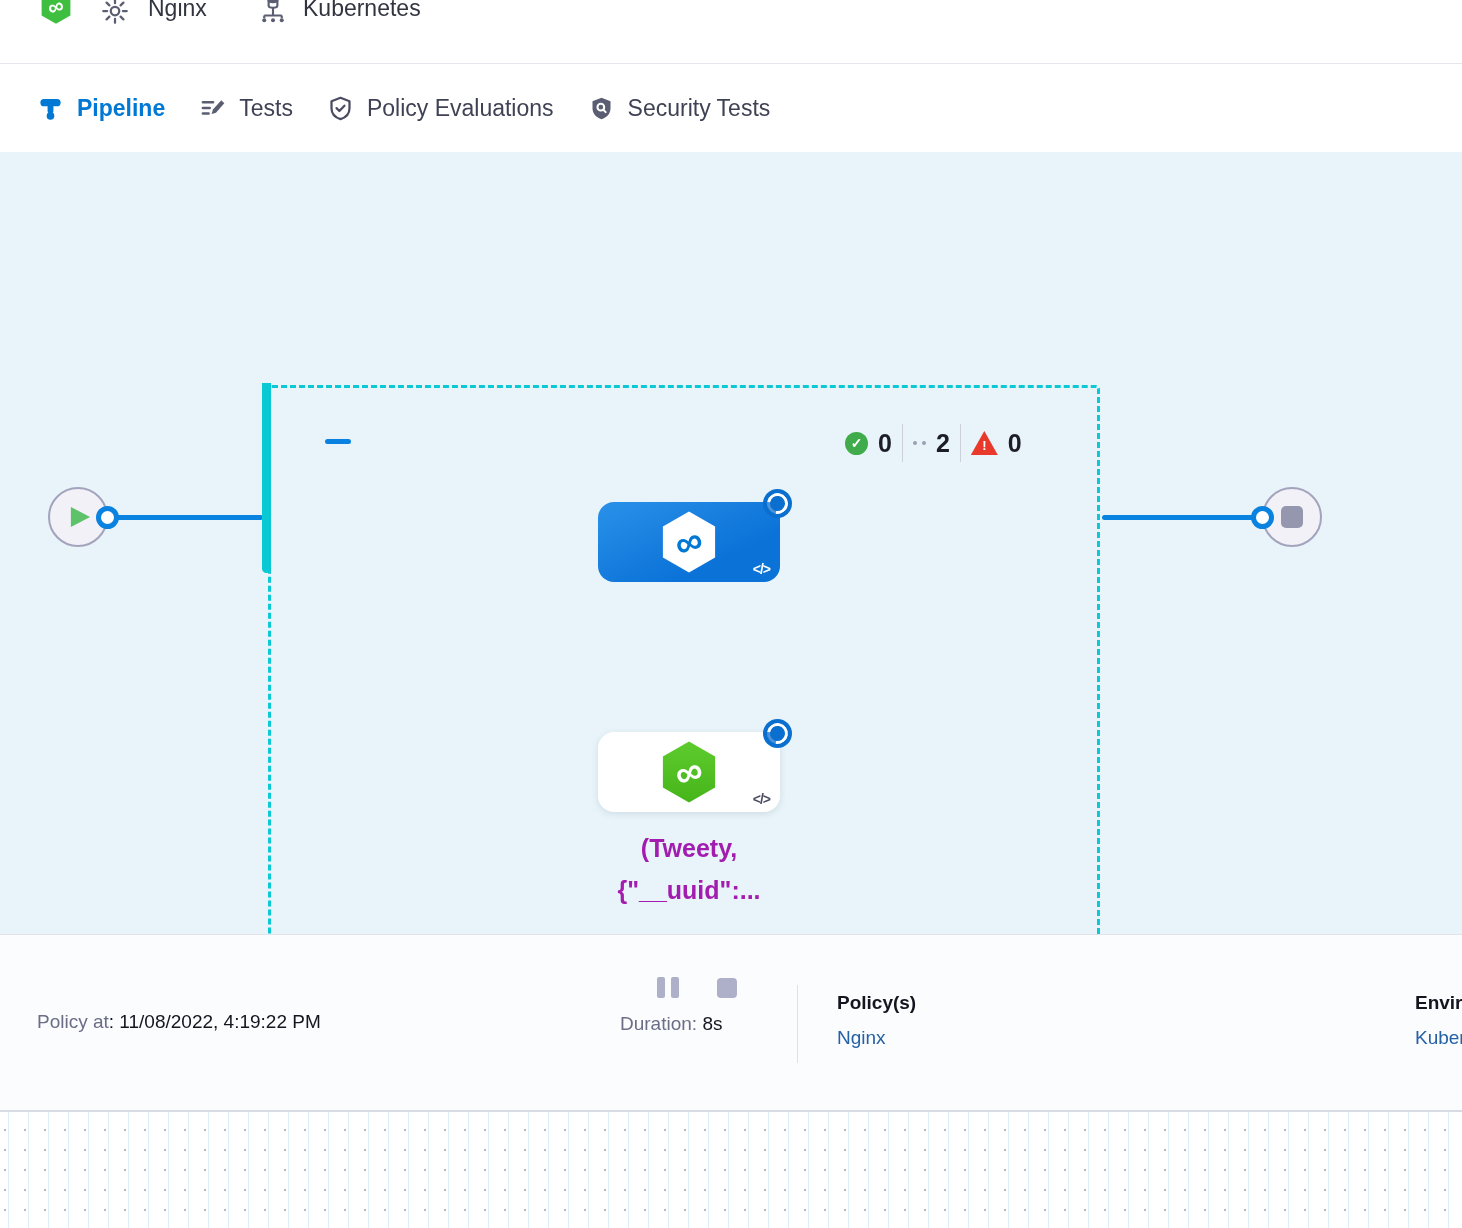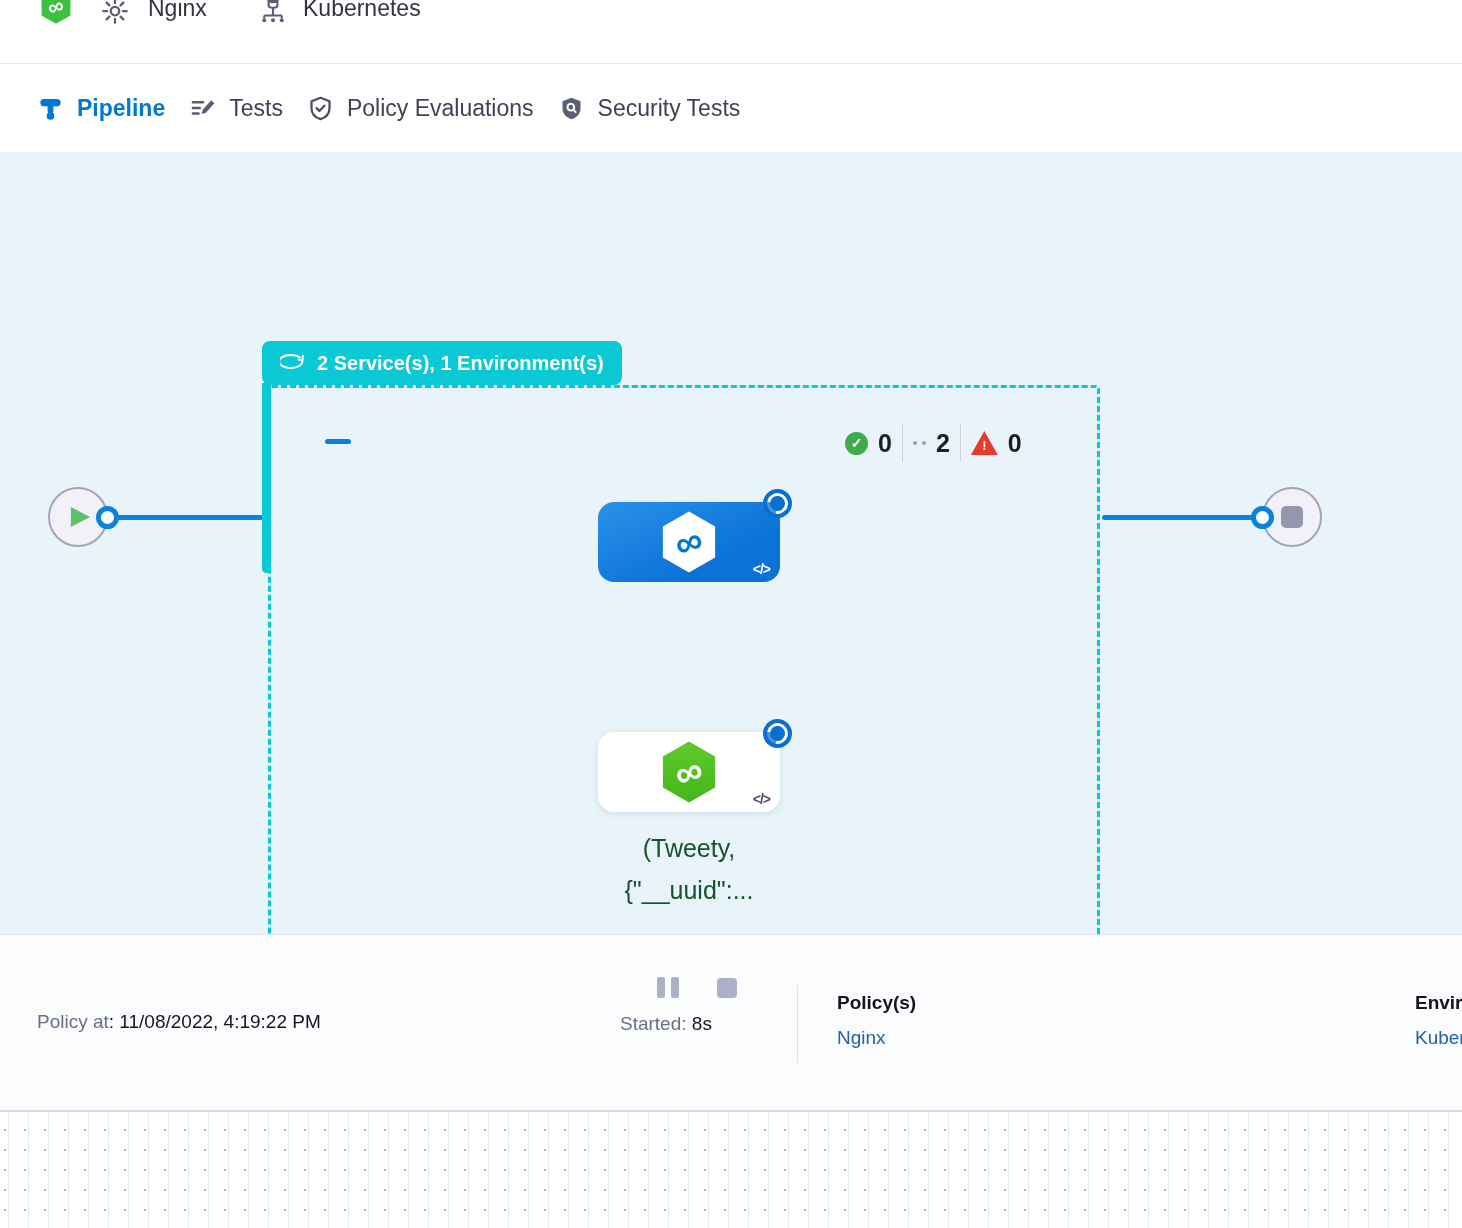--- a/index.html
+++ b/index.html
@@ -10,21 +10,21 @@
   .topbar { position:absolute; left:0; top:0; width:1462px; height:64px; background:#fff; border-bottom:1px solid #e6e7ee; overflow:hidden; }
   .brand-hex { position:absolute; left:40px; top:-10px; width:32px; height:34px; background:#3fbf3f;
     clip-path:polygon(50% 1%, 95% 25%, 95% 75%, 50% 99%, 5% 75%, 5% 25%);
     display:flex; align-items:center; justify-content:center; }
   .brand-hex span { color:#fff; font-weight:bold; font-size:22px; transform:rotate(-18deg); line-height:1; }
   .topbar .ic { position:absolute; top:-4px; }
   .topbar .crumb { position:absolute; top:-5px; font-size:23px; font-weight:500; color:#32343f; }
 
   
   .tabbar { position:absolute; left:0; top:65px; width:1462px; height:87px; background:#fff; }
-  .tabs { position:absolute; left:37px; top:0; height:100%; display:flex; align-items:center; column-gap:24px; }
+  .tabs { position:absolute; left:37px; top:0; height:100%; display:flex; align-items:center; column-gap:34px; }
   .tab { display:flex; align-items:center; gap:13px; font-size:23px; font-weight:500; color:#3f4254; cursor:pointer; }
   .tab.active { color:#0278d5; font-weight:700; }
   .tab-underline { position:absolute; left:37px; top:146px; width:186px; height:6px; border-radius:4px 4px 0 0; background:#0278d5; }
 
   
   .canvas { position:absolute; left:0; top:152px; width:1462px; height:782px; background:#e8f4f9; overflow:hidden; }
 
   .line { position:absolute; height:5px; background:#0a82df; border-radius:3px; top:363px; }
   .line.left { left:110px; width:153px; }
   .line.right { left:1102px; width:156px; }
@@ -82,21 +82,21 @@
     background:#0b6fd0; z-index:6; display:flex; align-items:center; justify-content:center; }
   .spinner-badge.n1 { top:337px; }
   .spinner-badge.n2 { top:567px; }
   .spinner-badge::after { content:""; width:15px; height:15px; border-radius:50%;
     border:3px solid #fff; border-left-color:rgba(255,255,255,0.25); transform:rotate(-35deg); }
 
   .node-label { position:absolute; width:300px; text-align:center; font-size:25px; line-height:42px; color:#4b4e60; }
   .node-label.n1 { left:539px; top:445px; }
   .node-label.n2 { left:539px; top:675px; }
   .node-label b { color:#1d1e29; font-weight:700; }
-  .node-label .bold-line { color:#14532d; font-weight:400; }
+  .node-label .bold-line { color:#a21caf; font-weight:700; }
 
   
   .footer { position:absolute; left:0; top:934px; width:1462px; height:176px; background:#fbfcfe; border-top:1px solid #e3e4eb; overflow:hidden; }
   .f-title { position:absolute; left:37px; top:24px; font-size:23px; font-weight:700; color:#14151f; }
   .f-started { position:absolute; left:37px; top:76px; font-size:19px; color:#14151f; }
   .f-started .lbl { color:#6b6e86; }
   .f-controls { position:absolute; left:657px; top:42px; display:flex; gap:38px; align-items:center; }
   .ic-pause { display:flex; gap:6px; cursor:pointer; }
   .ic-pause i { width:8px; height:21px; border-radius:2px; background:#aeb0ca; }
   .ic-stop { width:20px; height:20px; border-radius:4px; background:#aeb0ca; cursor:pointer; }
@@ -195,29 +195,20 @@
   <div class="canvas">
 
     <div class="line left"></div>
     <div class="line right"></div>
 
     <div class="term-node start">
       <div class="play-tri"></div>
     </div>
     <div class="conn-ring l"></div>
 
-    <div class="stage-badge">
-      <span>
-        <svg width="26" height="20" viewBox="0 0 28 20" fill="none" stroke="#fff" stroke-width="2.2" stroke-linecap="round">
-          <path d="M21.5 4.2A12.5 7 0 1 0 24 8.2"></path>
-          <path d="M24.5 2v4.6h-4.6" stroke-width="2"></path>
-        </svg>
-      </span>
-      <span>2 Service(s), 1 Environment(s)</span>
-    </div>
     <div class="stage-accent-bar"></div>
     <div class="stage-dashed"></div>
 
     <div class="collapse-minus"></div>
 
     <div class="stage-status">
       <span class="st-ok">✓</span>
       <span class="cnt">0</span>
       <span class="vdiv"></span>
       <span class="st-dots">
@@ -263,21 +254,21 @@
       <span class="lbl">Policy at</span><span>: 11/08/2022, 4:19:22 PM</span>
     </div>
     <div class="f-controls">
       <div class="ic-pause">
           <i></i>
           <i></i>
         </div>
       <div class="ic-stop"></div>
     </div>
     <div class="f-duration">
-      <span class="lbl">Started: </span><span>8s</span>
+      <span class="lbl">Duration: </span><span>8s</span>
     </div>
     <div class="f-vdiv"></div>
     <div class="f-services">
       <div class="f-sec-label">Policy(s)</div>
       <div class="f-sec-link">Nginx</div>
     </div>
     <div class="f-envs">
       <div class="f-sec-label">Environment(s)</div>
       <div class="f-sec-link">Kubernetes</div>
     </div>

